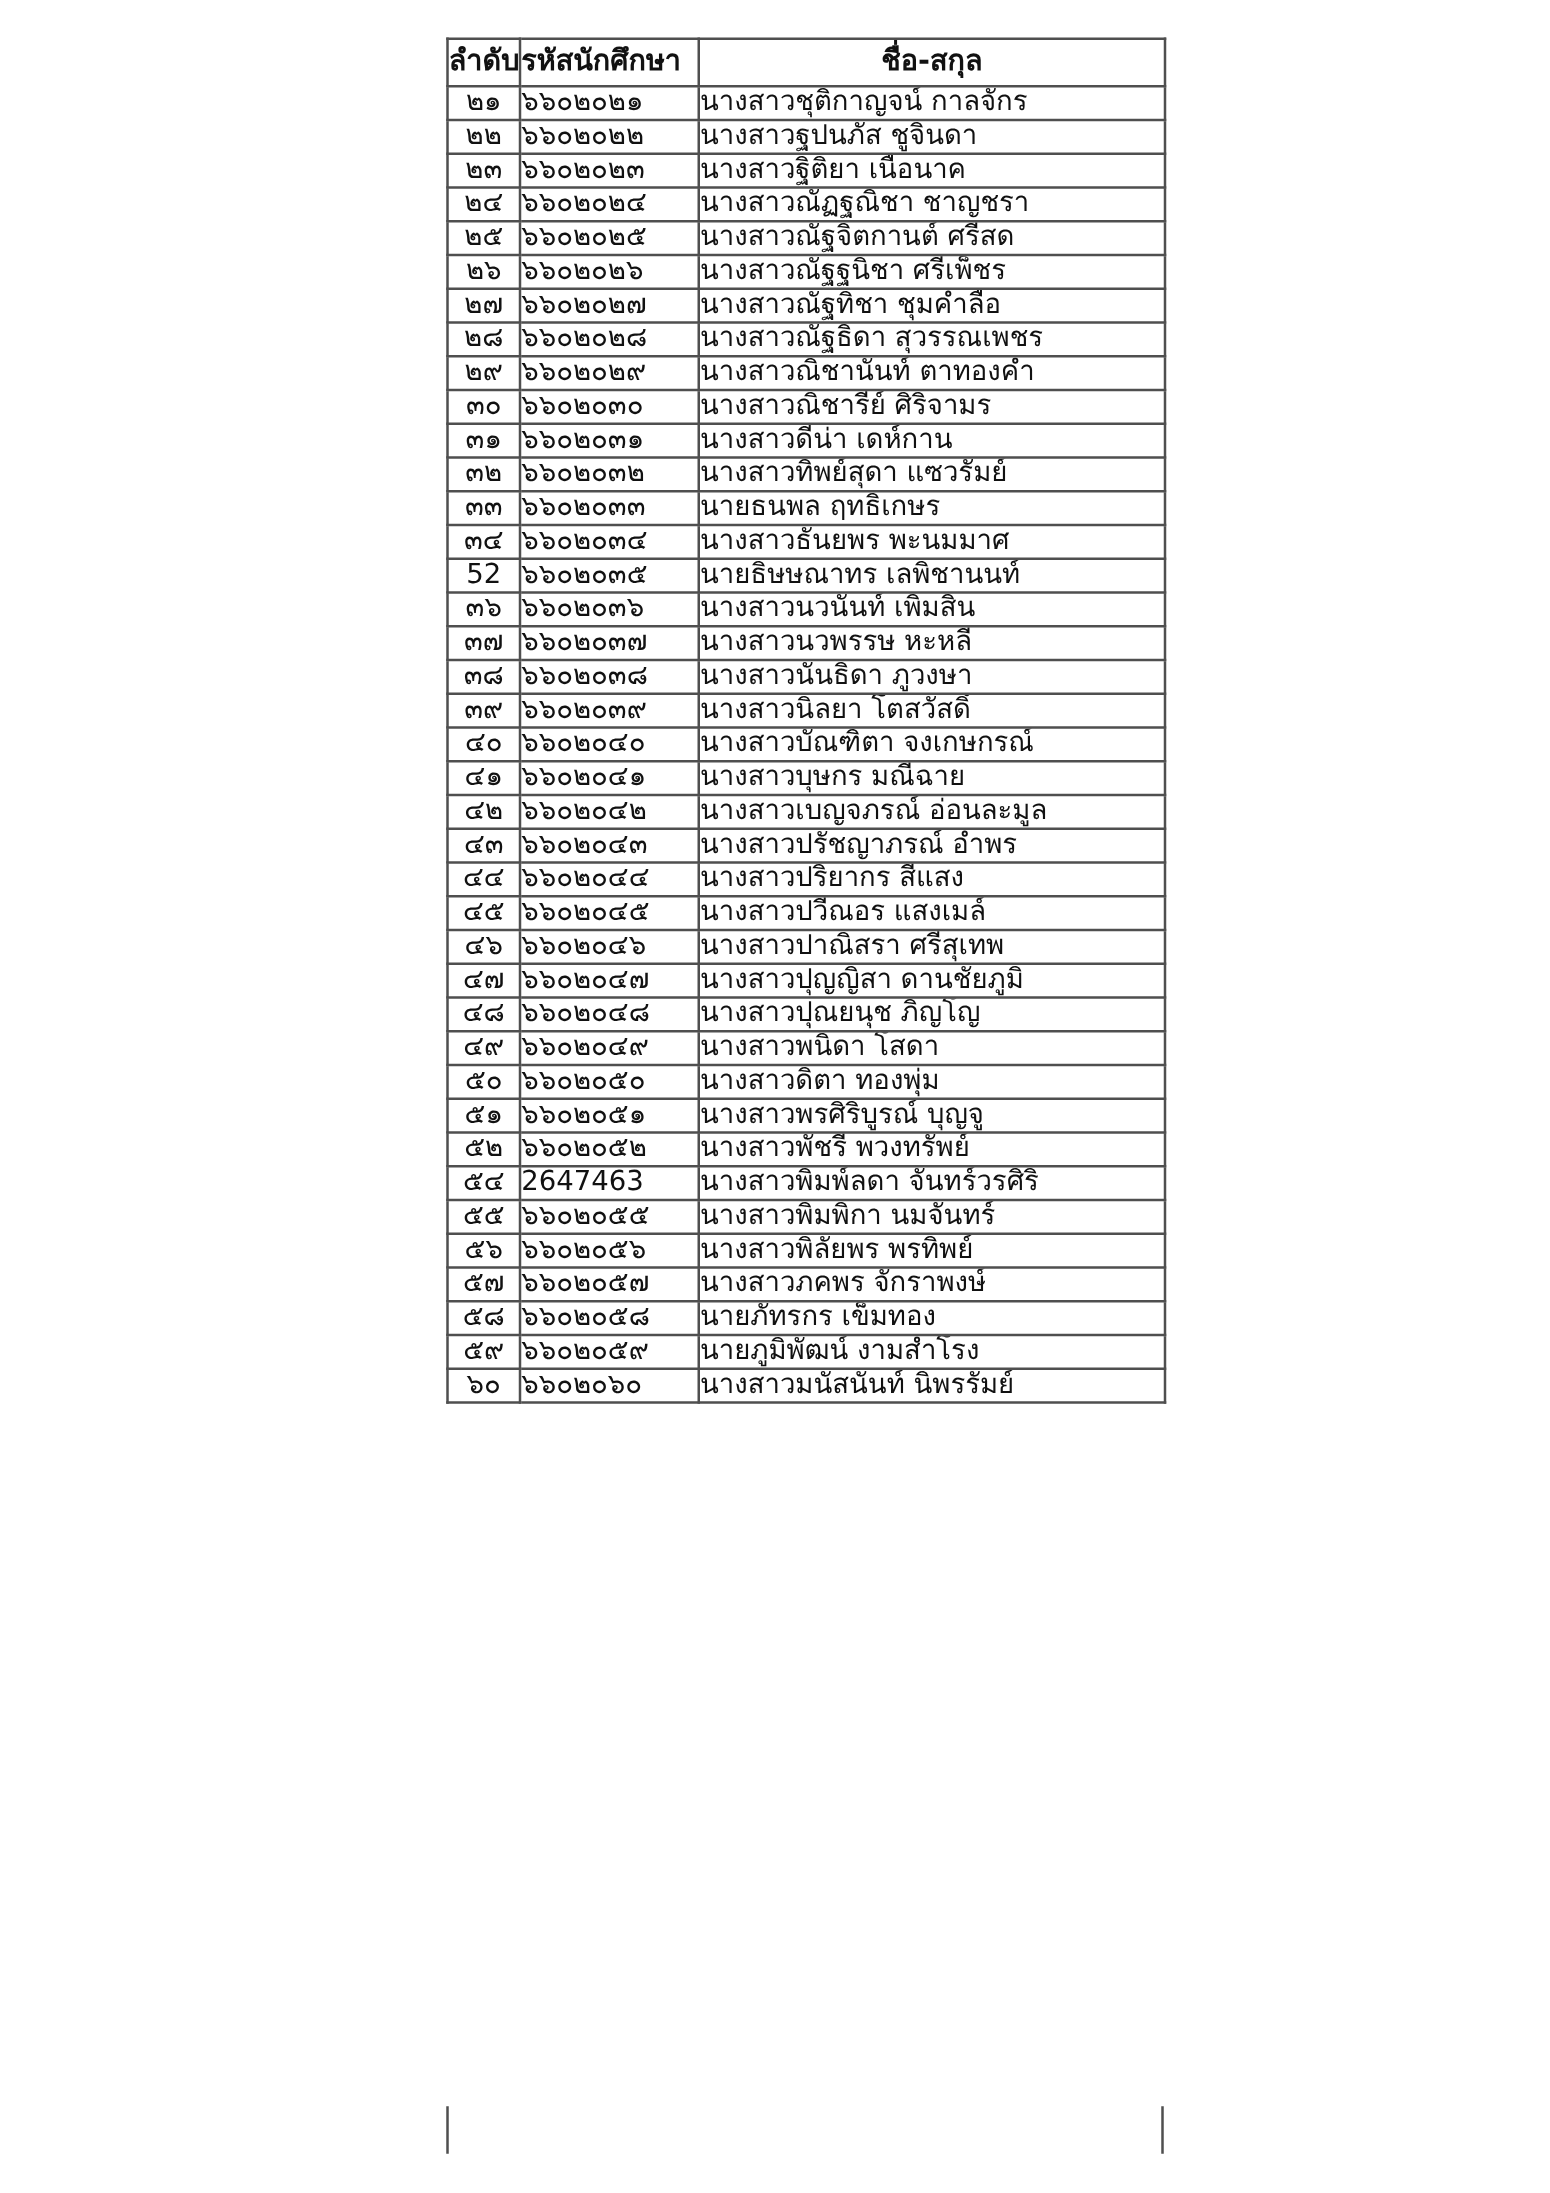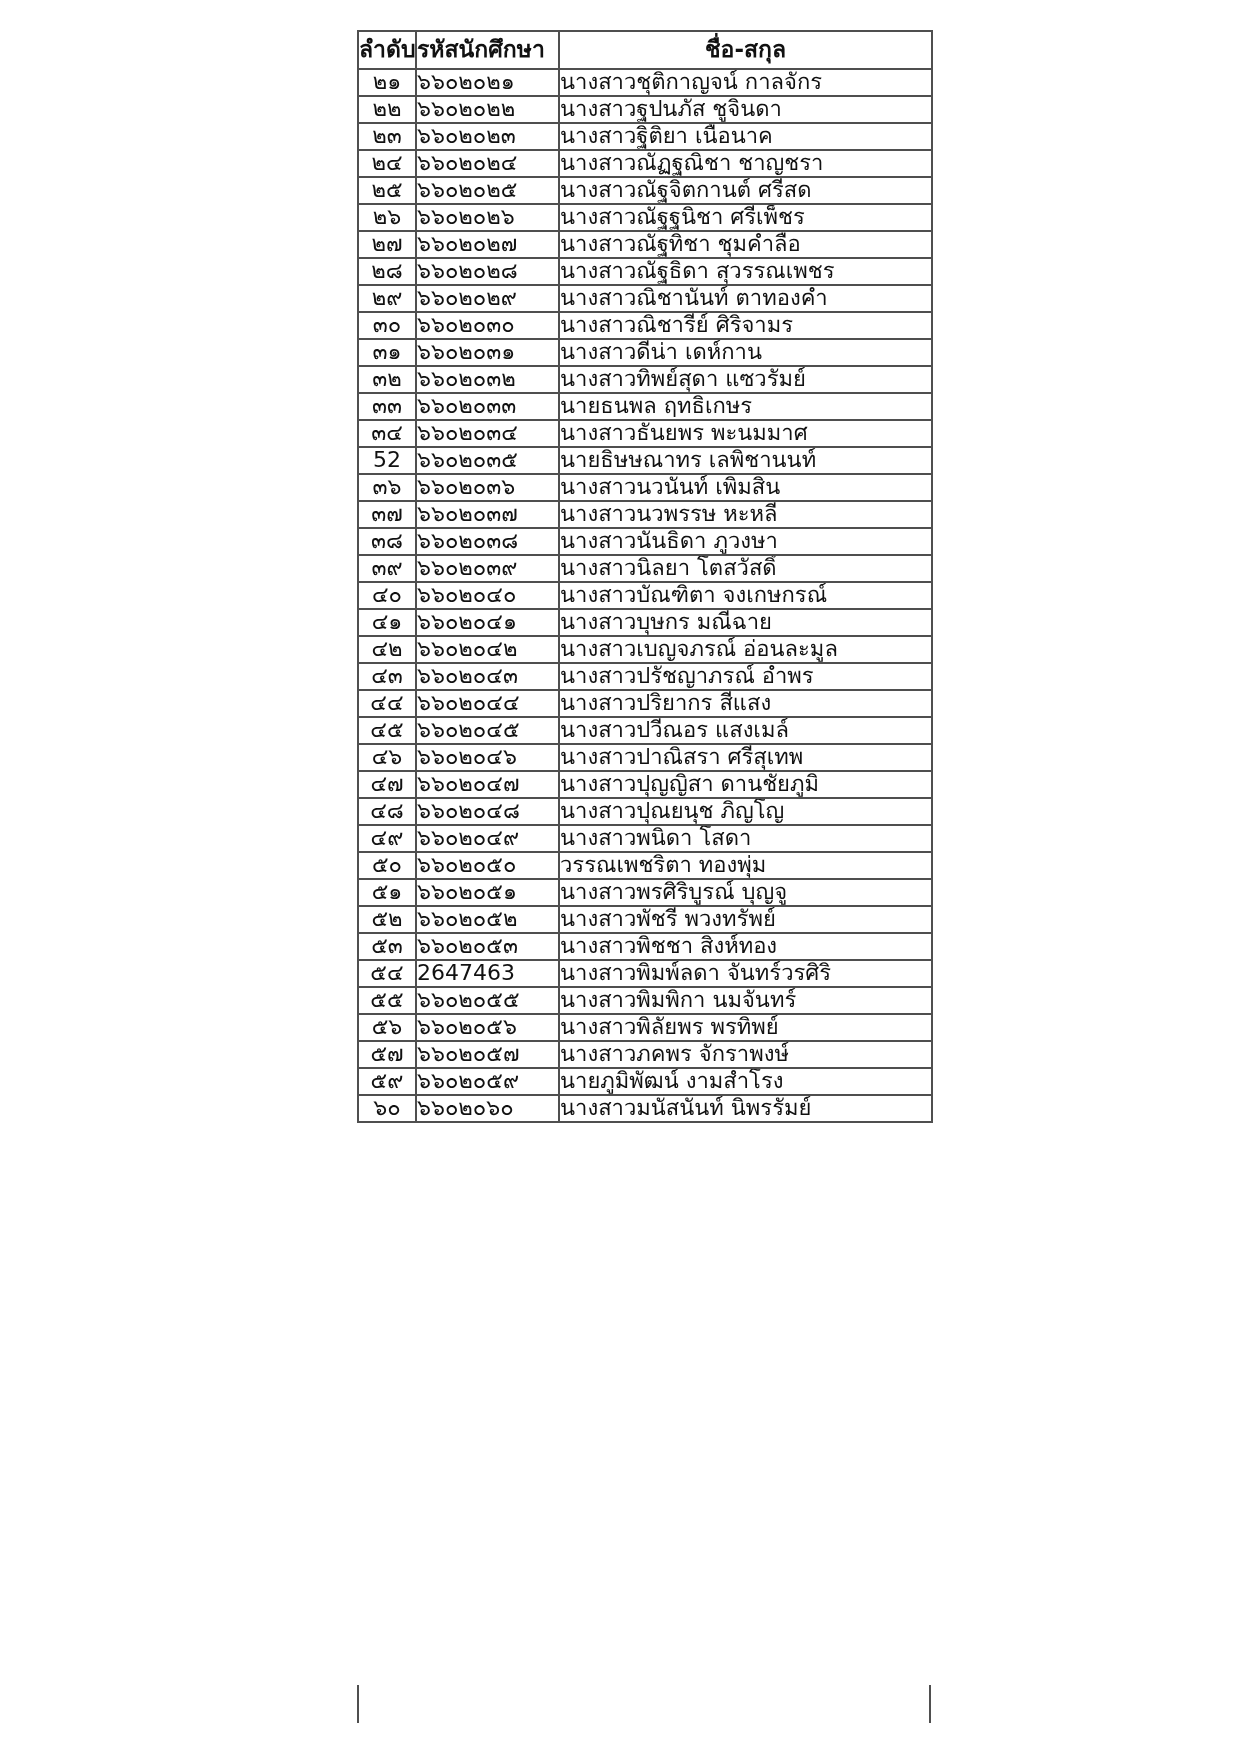--- a/index.html
+++ b/index.html
@@ -233,58 +233,58 @@
       <td class="col-name">นางสาวปุณยนุช ภิญโญ</td>
     </tr>
         <tr>
       <td class="col-no">๔๙</td>
       <td class="col-id">๖๖๐๒๐๔๙</td>
       <td class="col-name">นางสาวพนิดา โสดา</td>
     </tr>
         <tr>
       <td class="col-no">๕๐</td>
       <td class="col-id">๖๖๐๒๐๕๐</td>
-      <td class="col-name">วรรณเพชริตา ทองพุ่ม</td>
+      <td class="col-name">นางสาวดิตา ทองพุ่ม</td>
     </tr>
         <tr>
       <td class="col-no">๕๑</td>
       <td class="col-id">๖๖๐๒๐๕๑</td>
       <td class="col-name">นางสาวพรศิริบูรณ์ บุญจู</td>
     </tr>
         <tr>
       <td class="col-no">๕๒</td>
       <td class="col-id">๖๖๐๒๐๕๒</td>
       <td class="col-name">นางสาวพัชรี พวงทรัพย์</td>
     </tr>
         <tr>
-      <td class="col-no">๕๓</td>
-      <td class="col-id">๖๖๐๒๐๕๓</td>
-      <td class="col-name">นางสาวพิชชา สิงห์ทอง</td>
-    </tr>
-        <tr>
       <td class="col-no">๕๔</td>
       <td class="col-id">2647463</td>
       <td class="col-name">นางสาวพิมพ์ลดา จันทร์วรศิริ</td>
     </tr>
         <tr>
       <td class="col-no">๕๕</td>
       <td class="col-id">๖๖๐๒๐๕๕</td>
       <td class="col-name">นางสาวพิมพิกา นมจันทร์</td>
     </tr>
         <tr>
       <td class="col-no">๕๖</td>
       <td class="col-id">๖๖๐๒๐๕๖</td>
       <td class="col-name">นางสาวพิลัยพร พรทิพย์</td>
     </tr>
         <tr>
       <td class="col-no">๕๗</td>
       <td class="col-id">๖๖๐๒๐๕๗</td>
       <td class="col-name">นางสาวภคพร จักราพงษ์</td>
     </tr>
         <tr>
+      <td class="col-no">๕๘</td>
+      <td class="col-id">๖๖๐๒๐๕๘</td>
+      <td class="col-name">นายภัทรกร เข็มทอง</td>
+    </tr>
+        <tr>
       <td class="col-no">๕๙</td>
       <td class="col-id">๖๖๐๒๐๕๙</td>
       <td class="col-name">นายภูมิพัฒน์ งามสำโรง</td>
     </tr>
         <tr>
       <td class="col-no">๖๐</td>
       <td class="col-id">๖๖๐๒๐๖๐</td>
       <td class="col-name">นางสาวมนัสนันท์ นิพรรัมย์</td>
     </tr>
       </tbody>

